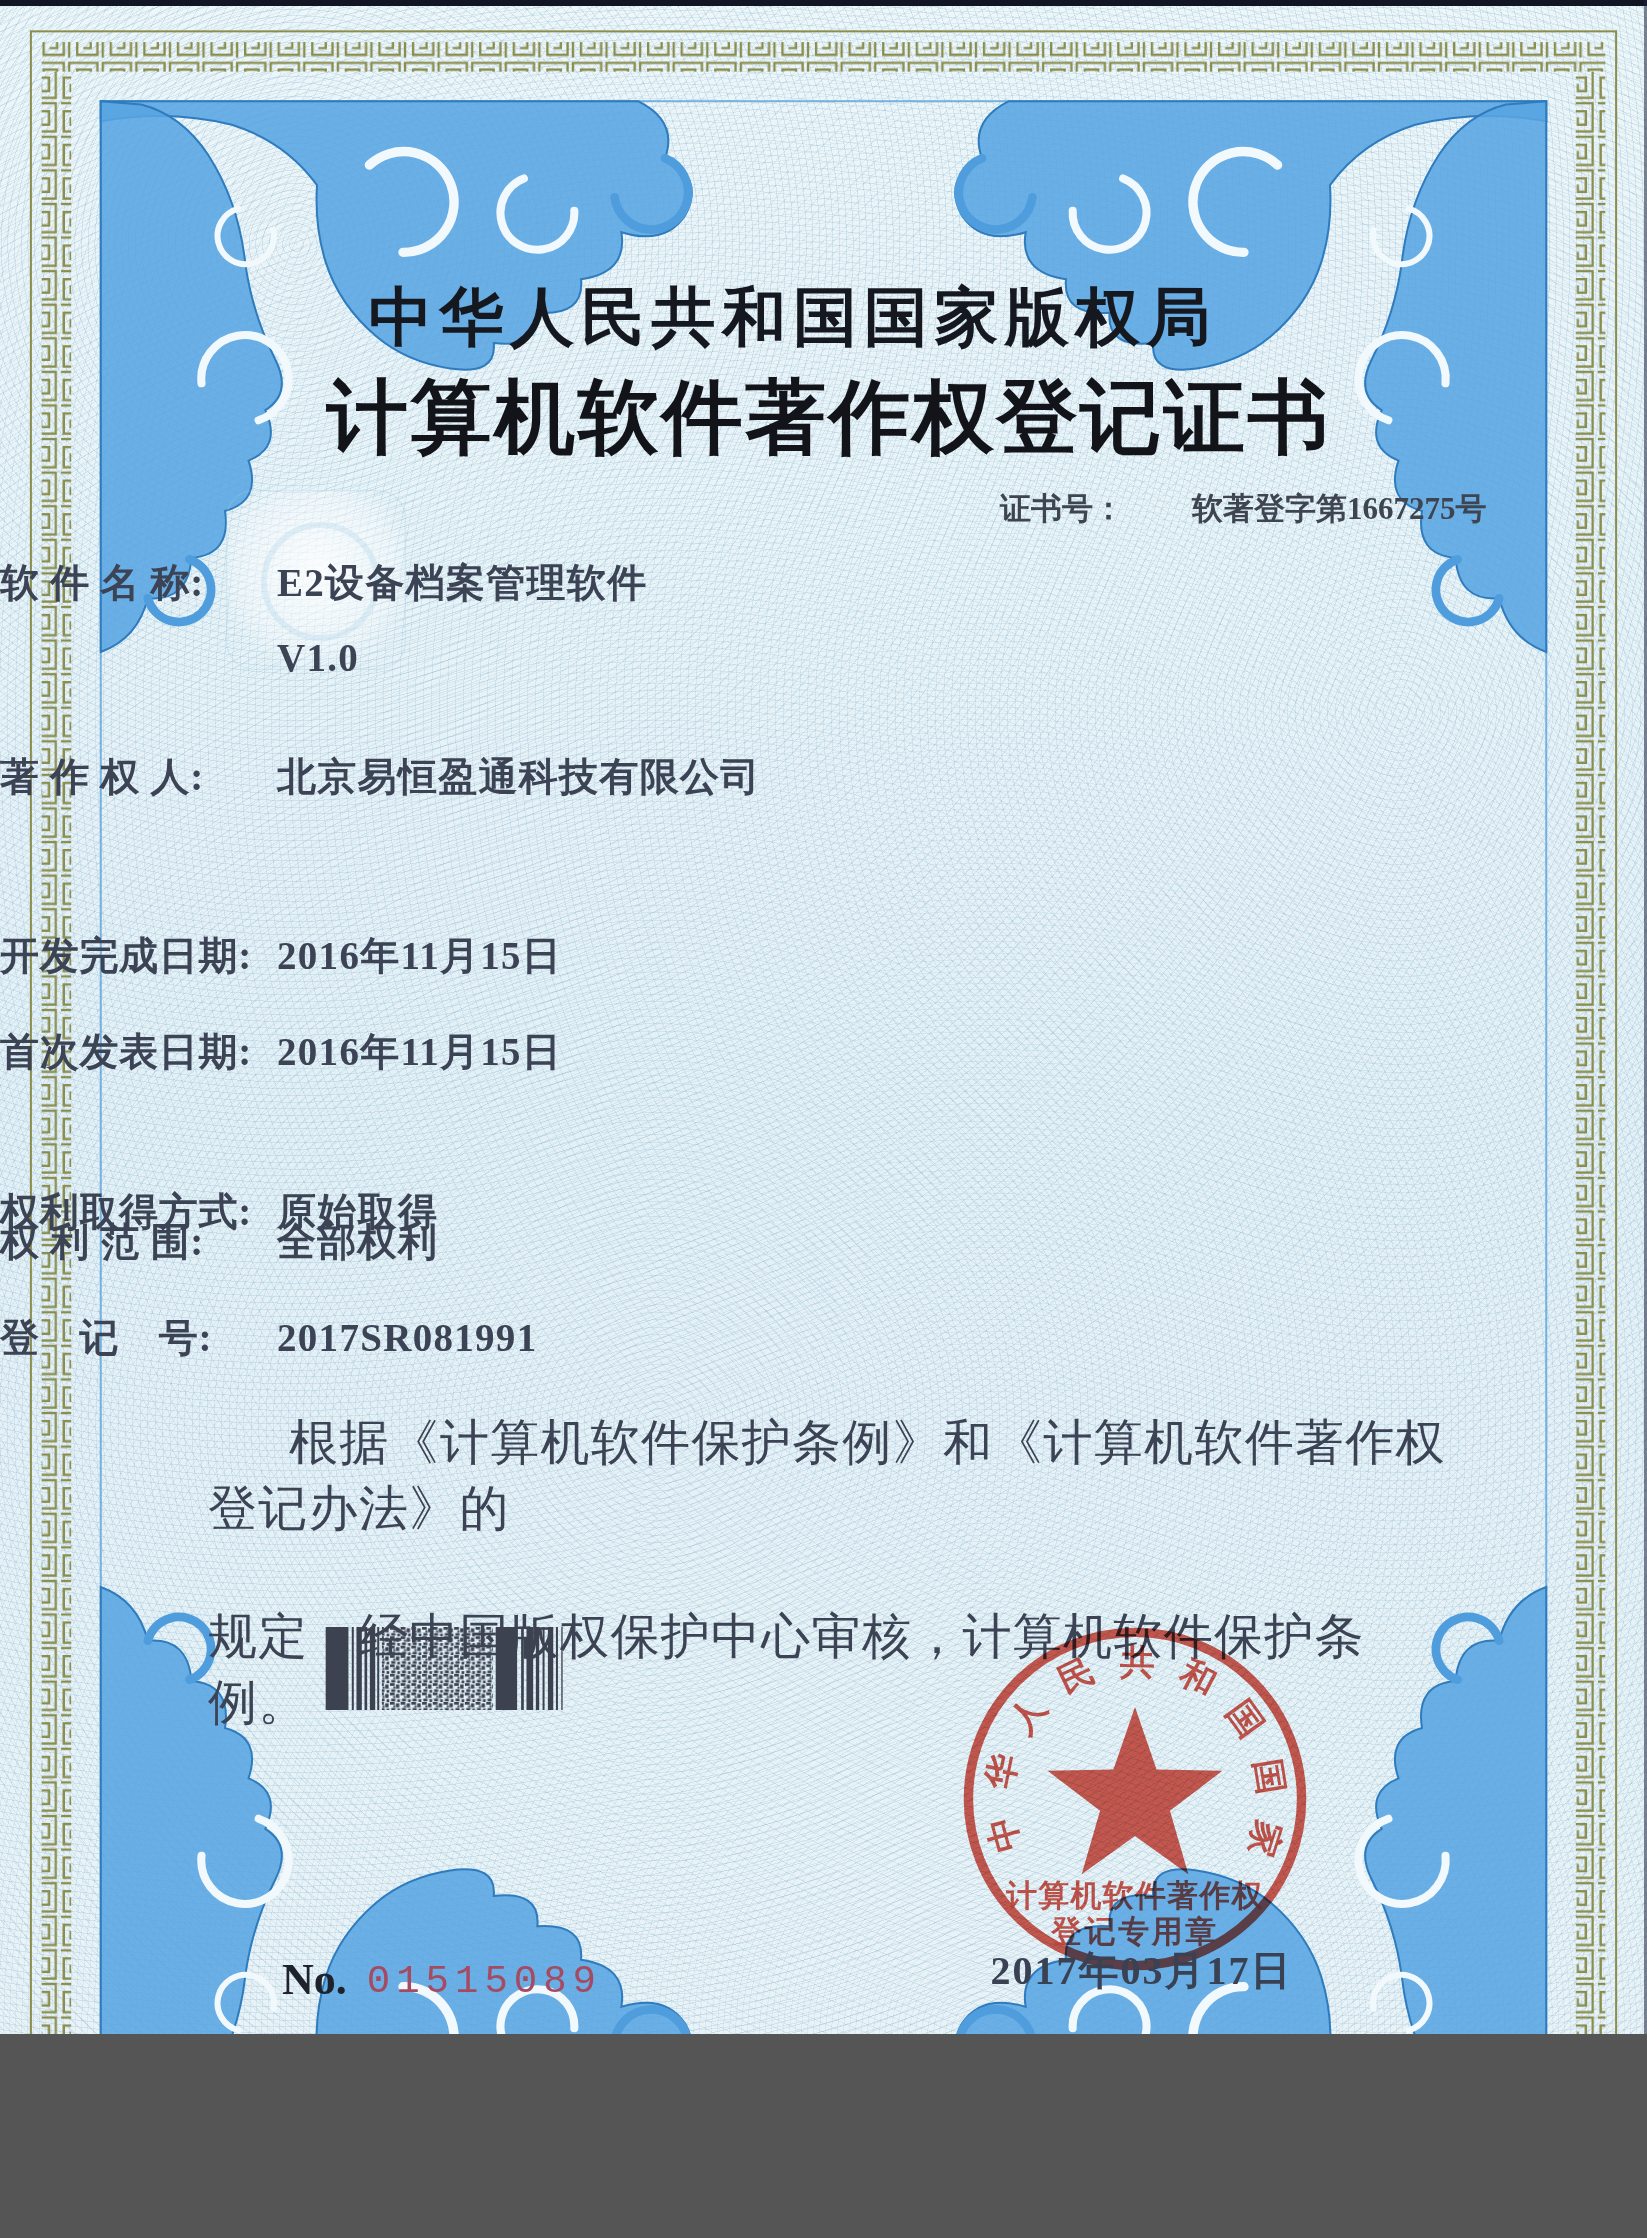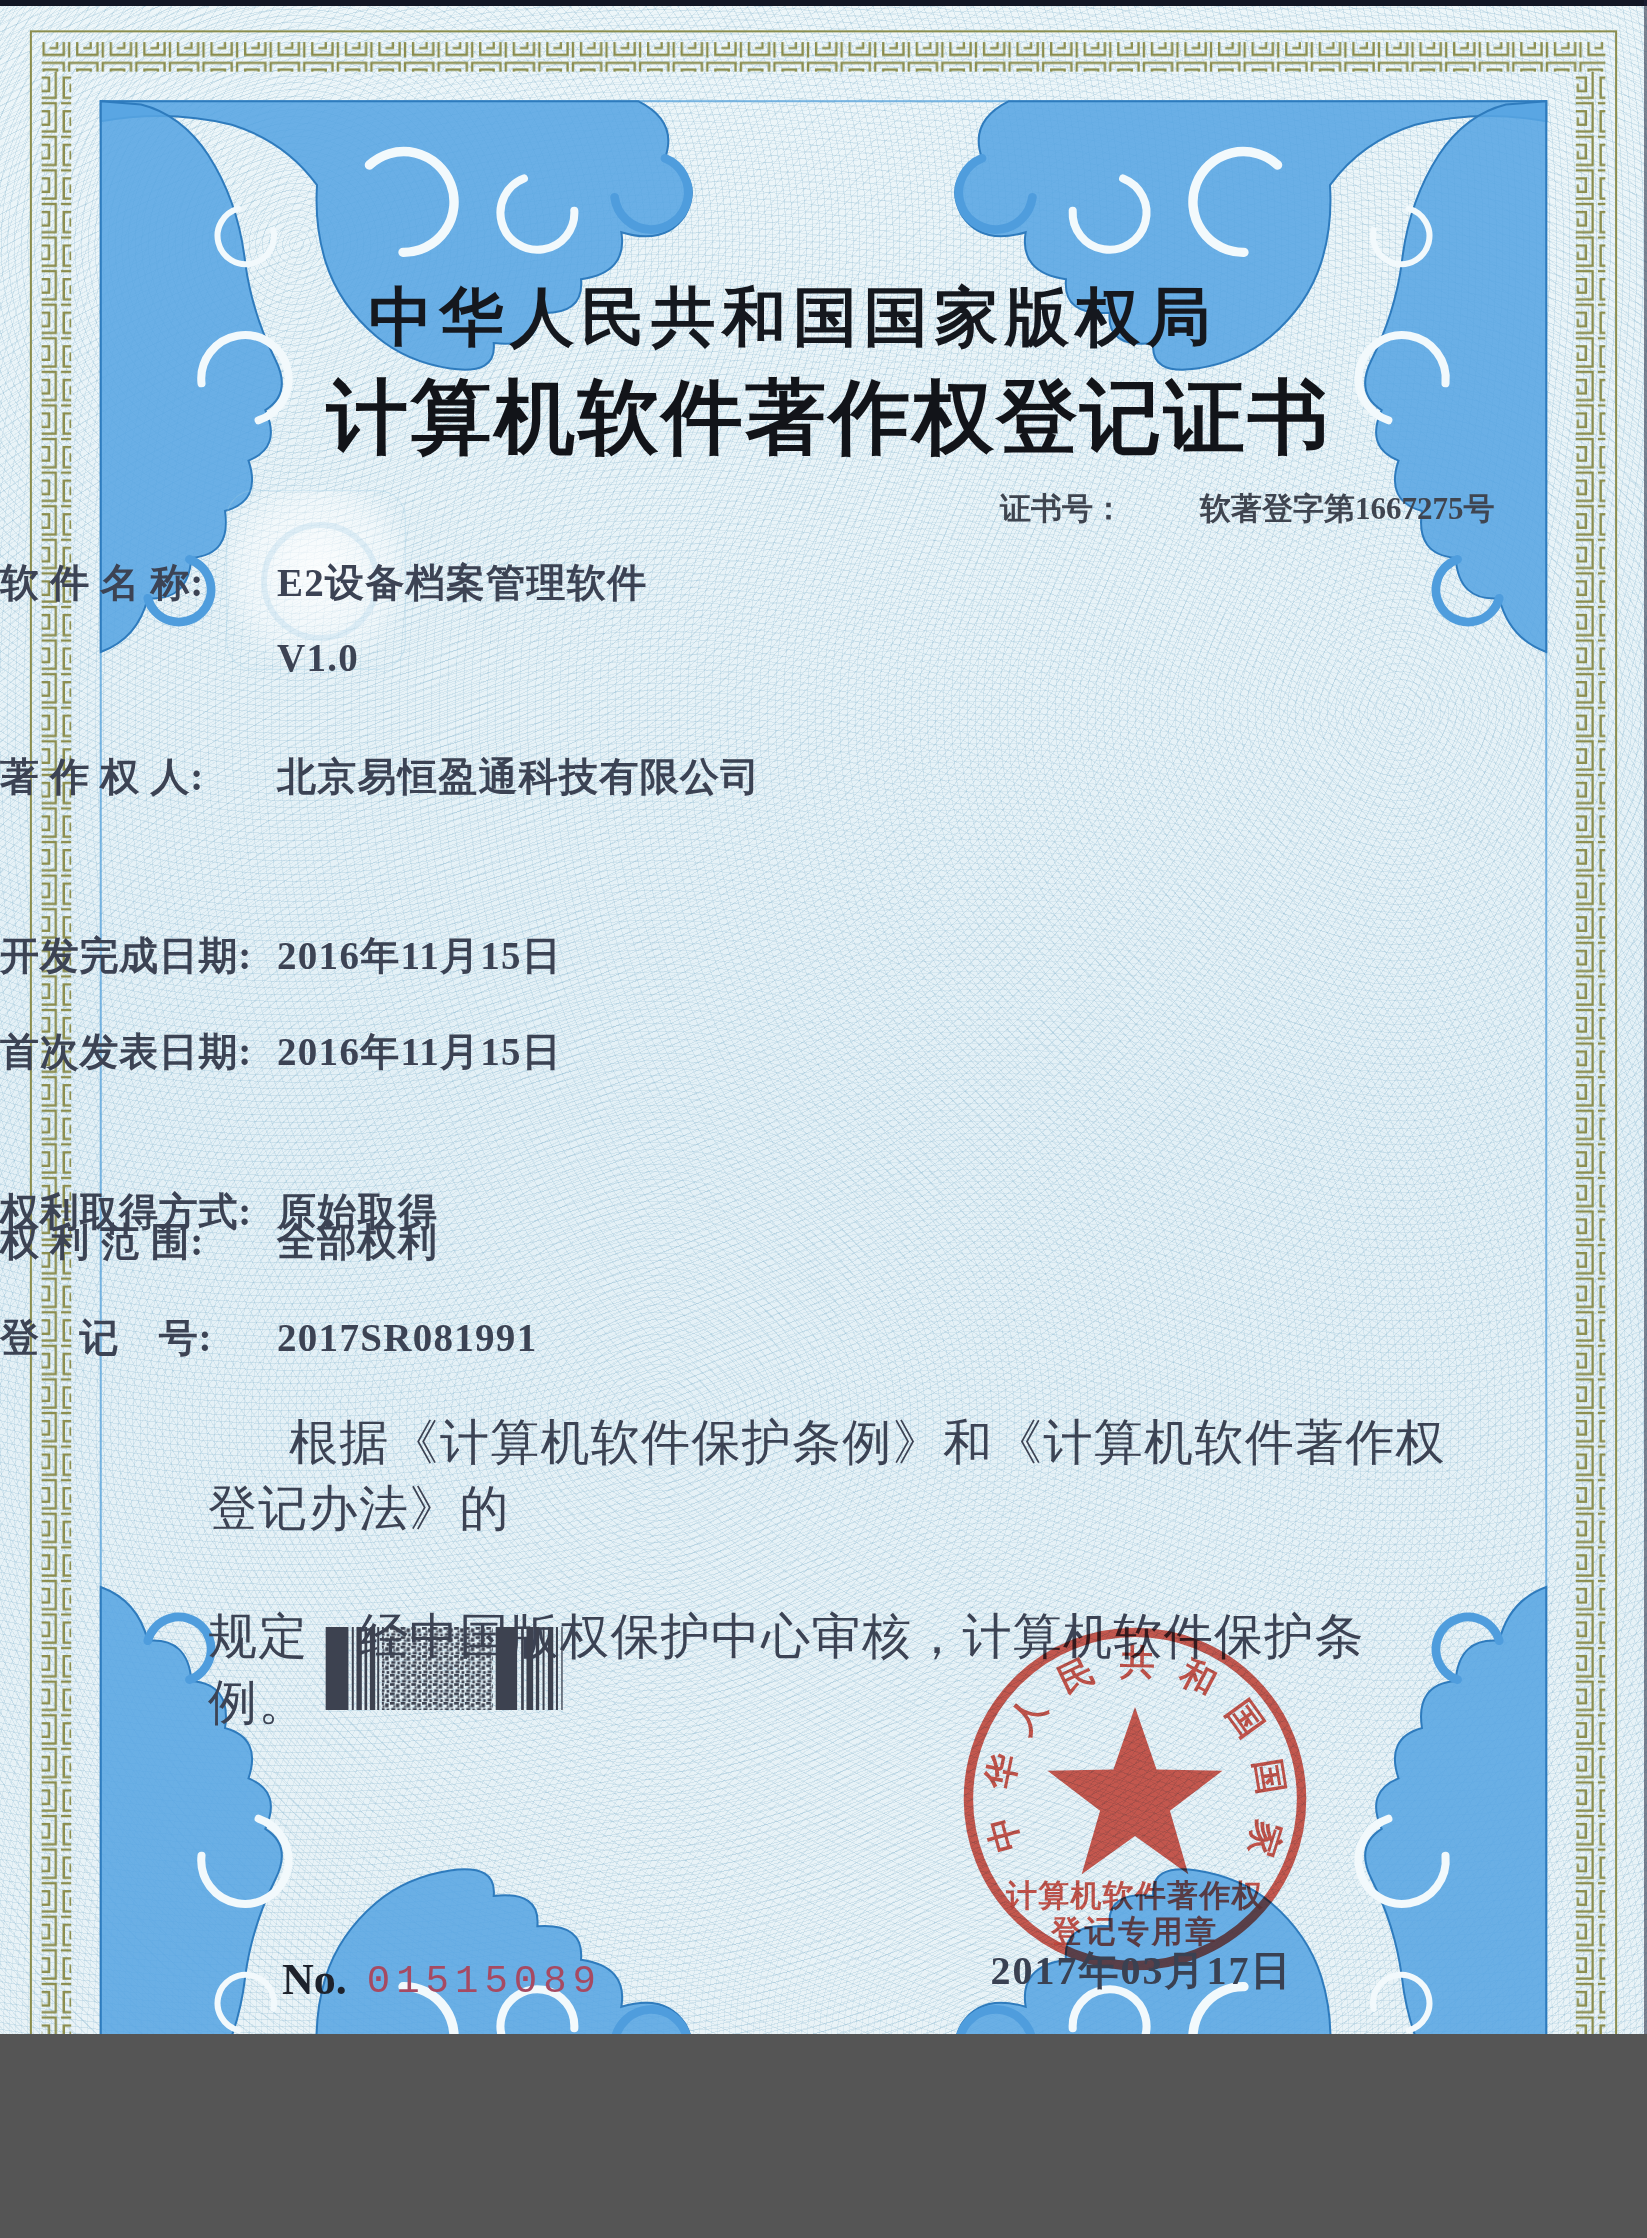--- a/index.html
+++ b/index.html
@@ -33,21 +33,21 @@
     position:absolute;left:0;top:274px;width:1586px;text-align:center;
     font-size:64px;font-weight:700;letter-spacing:6.7px;color:#15181e;white-space:nowrap;
   }
   .subtitle{
     position:absolute;left:0;top:364px;width:1612px;text-align:center;
     font-size:81px;font-weight:900;letter-spacing:2.7px;color:#121419;white-space:nowrap;margin-left:23px;
   }
   .cert-no{
     position:absolute;left:1000px;top:488px;font-size:31px;font-weight:600;color:#3f4550;white-space:nowrap;
   }
-  .cert-no .val{margin-left:40px;padding-left:36px;}
+  .cert-no .val{margin-left:32px;padding-left:36px;}
   .row{position:absolute;left:0;white-space:nowrap;font-size:39px;font-weight:600;color:#3c4354;}
   .row .lbl{display:inline-block;min-width:265px;letter-spacing:0.7px;}
   .row .val{margin-left:12px;letter-spacing:1.3px;}
   .val2{position:absolute;left:277px;top:635px;font-size:39px;font-weight:600;letter-spacing:1.3px;color:#3c4354;}
   .r0{top:556px;} .r1{top:750px;} .r2{top:929px;} .r3{top:1025px;}
   .r4{top:1185px;} .r5{top:1215px;} .r6{top:1311px;}
   .statement{
     position:absolute;left:208px;top:1410px;width:1250px;
     font-size:49px;font-weight:400;color:#3c4354;letter-spacing:1.3px;
   }

